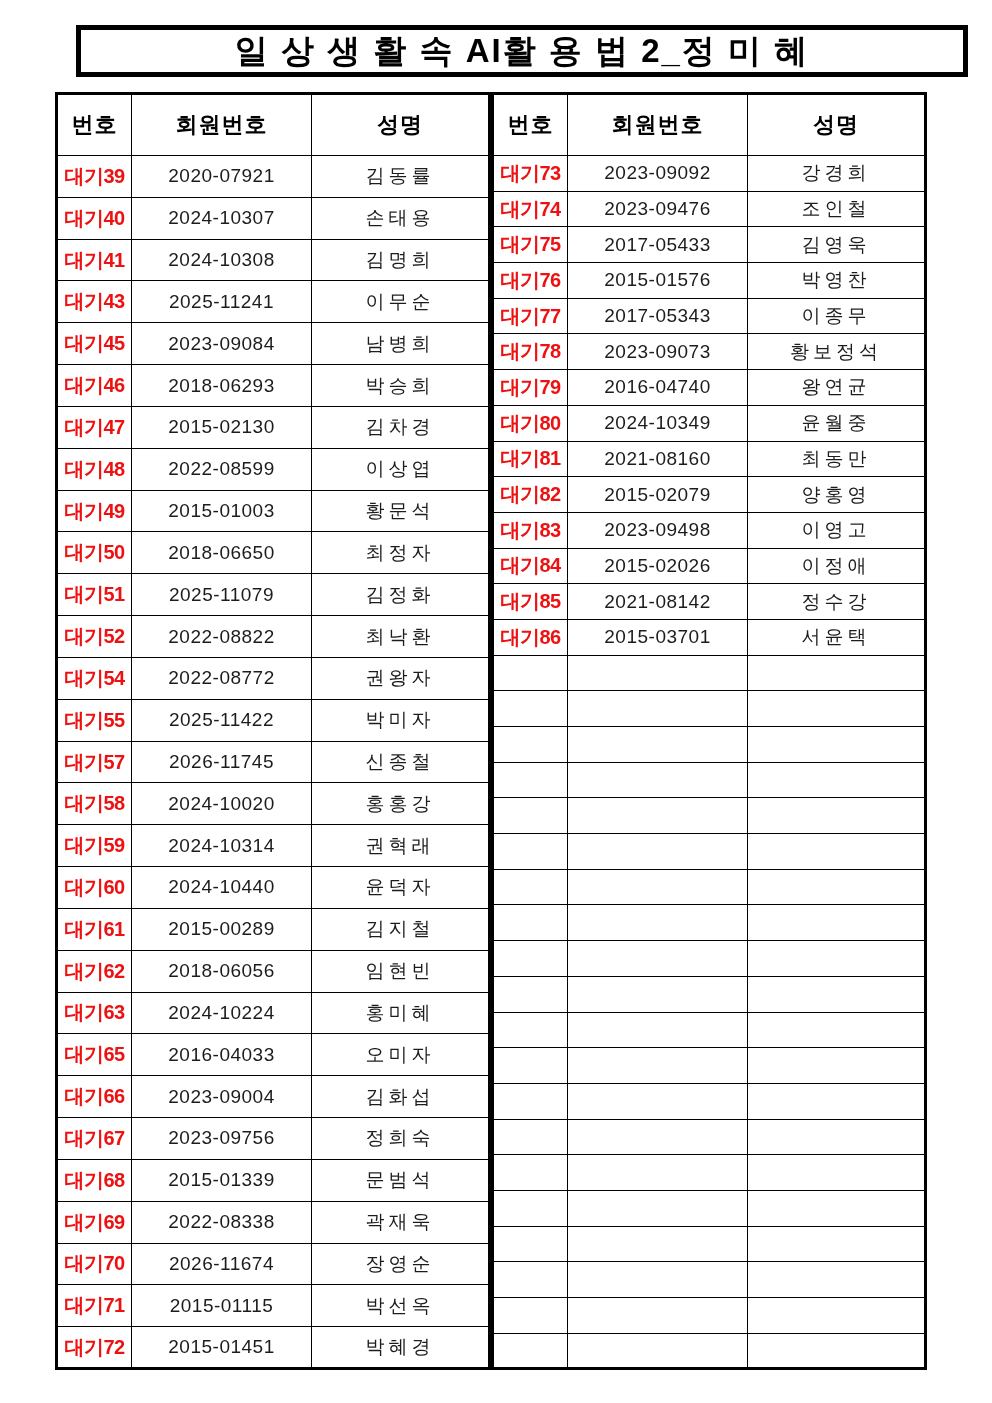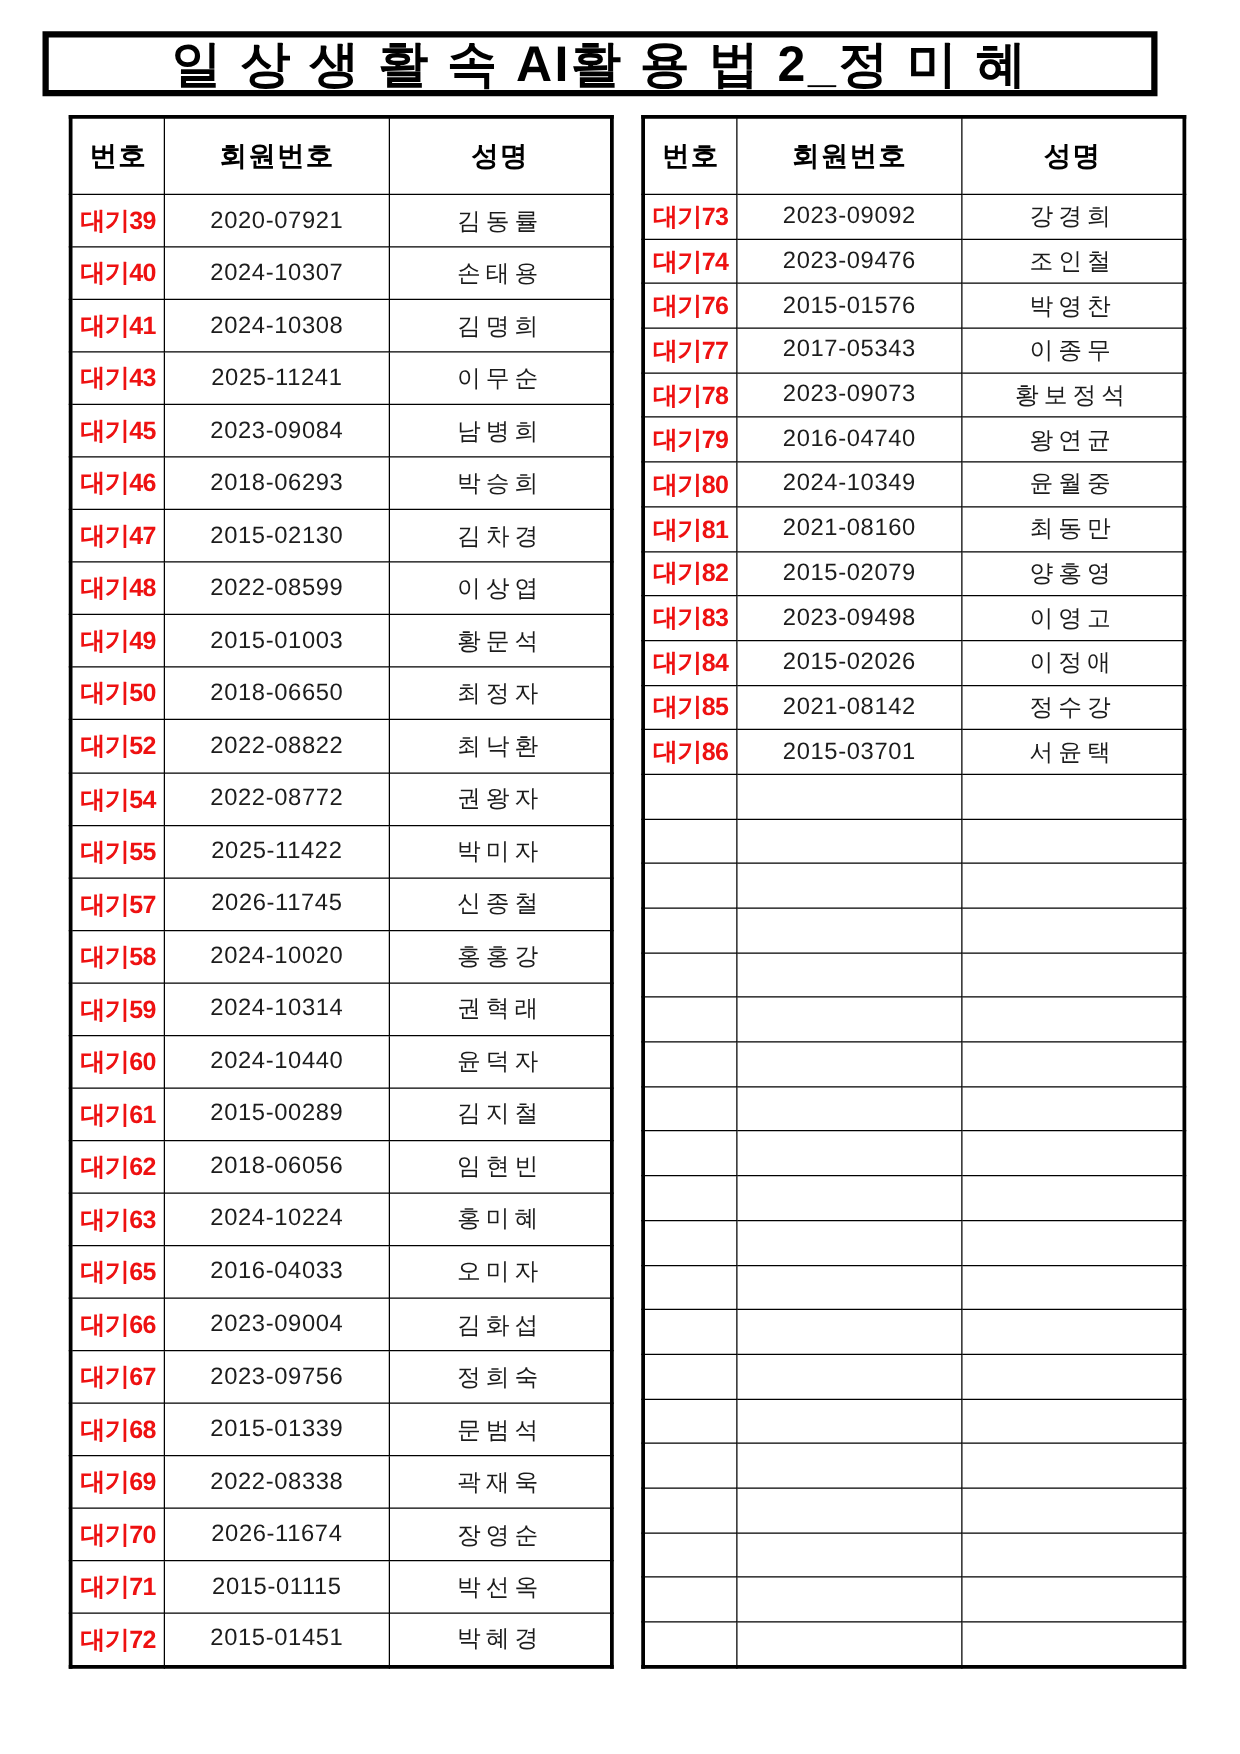--- a/index.html
+++ b/index.html
@@ -6,32 +6,31 @@
   *{ box-sizing:border-box; }
   html,body{ margin:0; padding:0; }
   body{
     width:992px; height:1403px;
     background:#ffffff;
     font-family:"Liberation Sans", sans-serif;
     color:#000;
     overflow:hidden;
   }
   .title-box{
-    margin:25px 0 0 34px;
+    margin:25px 0 0 76px;
     width:892px; height:52px;
     border:5px solid var(--line);
     display:flex; align-items:center; justify-content:center;
-    font-size:40px; font-weight:bold;
+    font-size:33px; font-weight:bold;
     letter-spacing:2px;
     white-space:nowrap;
   }
   .tables{
     margin:15px 0 0 55px;
     display:flex;
-    gap:22px;
     border-radius:20px;
   }
   table.roster{
     border-collapse:collapse;
     table-layout:fixed;
     width:433px;
     border:3px solid var(--line);
   }
   table.roster th, table.roster td{
     border:1.5px solid var(--line);
@@ -132,20 +131,25 @@
             <td class="no">대기49</td>
             <td class="member">2015-01003</td>
             <td class="name">황문석</td>
           </tr>
           <tr>
             <td class="no">대기50</td>
             <td class="member">2018-06650</td>
             <td class="name">최정자</td>
           </tr>
           <tr>
+            <td class="no">대기51</td>
+            <td class="member">2025-11079</td>
+            <td class="name">김정화</td>
+          </tr>
+          <tr>
             <td class="no">대기52</td>
             <td class="member">2022-08822</td>
             <td class="name">최낙환</td>
           </tr>
           <tr>
             <td class="no">대기54</td>
             <td class="member">2022-08772</td>
             <td class="name">권왕자</td>
           </tr>
           <tr>
@@ -249,20 +253,25 @@
             <td class="no">대기73</td>
             <td class="member">2023-09092</td>
             <td class="name">강경희</td>
           </tr>
           <tr>
             <td class="no">대기74</td>
             <td class="member">2023-09476</td>
             <td class="name">조인철</td>
           </tr>
           <tr>
+            <td class="no">대기75</td>
+            <td class="member">2017-05433</td>
+            <td class="name">김영욱</td>
+          </tr>
+          <tr>
             <td class="no">대기76</td>
             <td class="member">2015-01576</td>
             <td class="name">박영찬</td>
           </tr>
           <tr>
             <td class="no">대기77</td>
             <td class="member">2017-05343</td>
             <td class="name">이종무</td>
           </tr>
           <tr>

